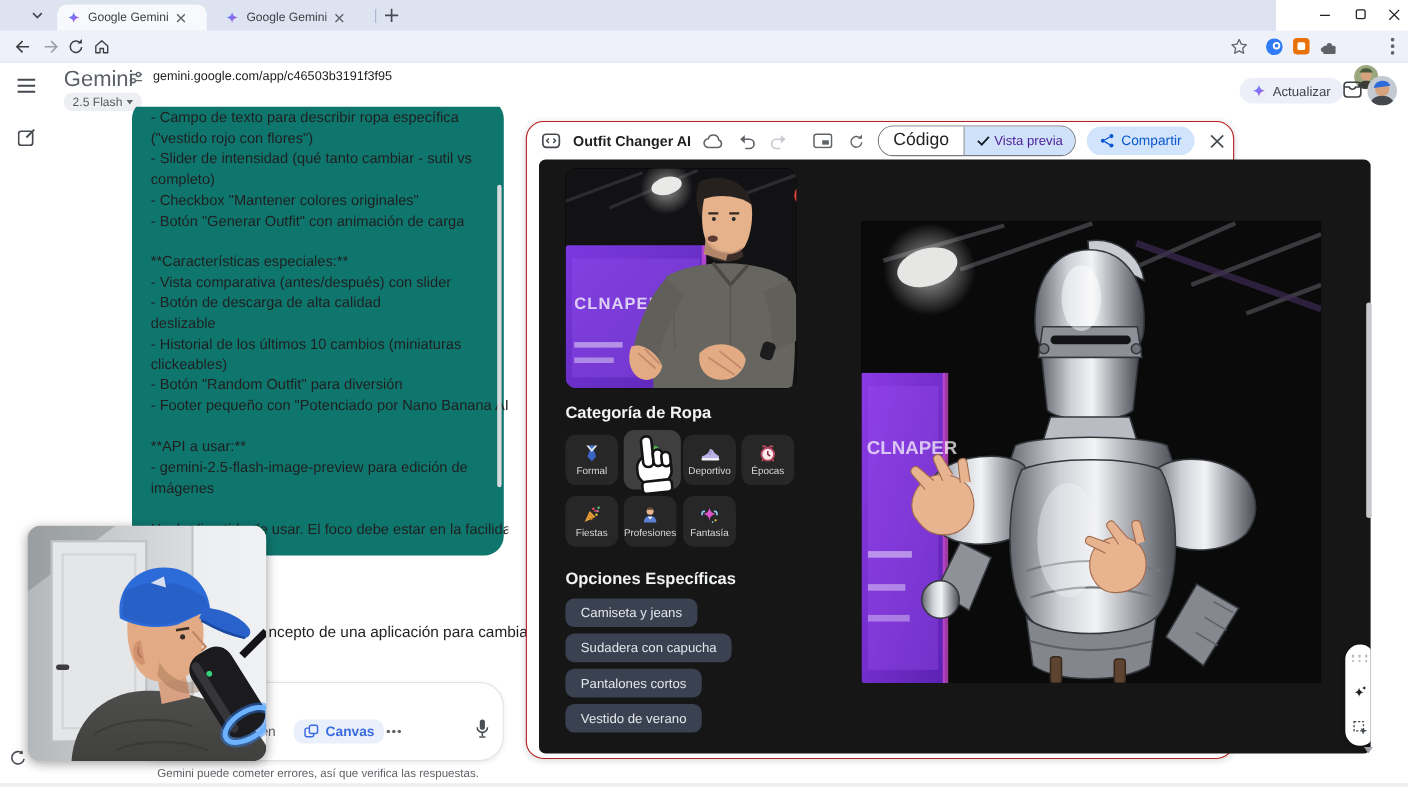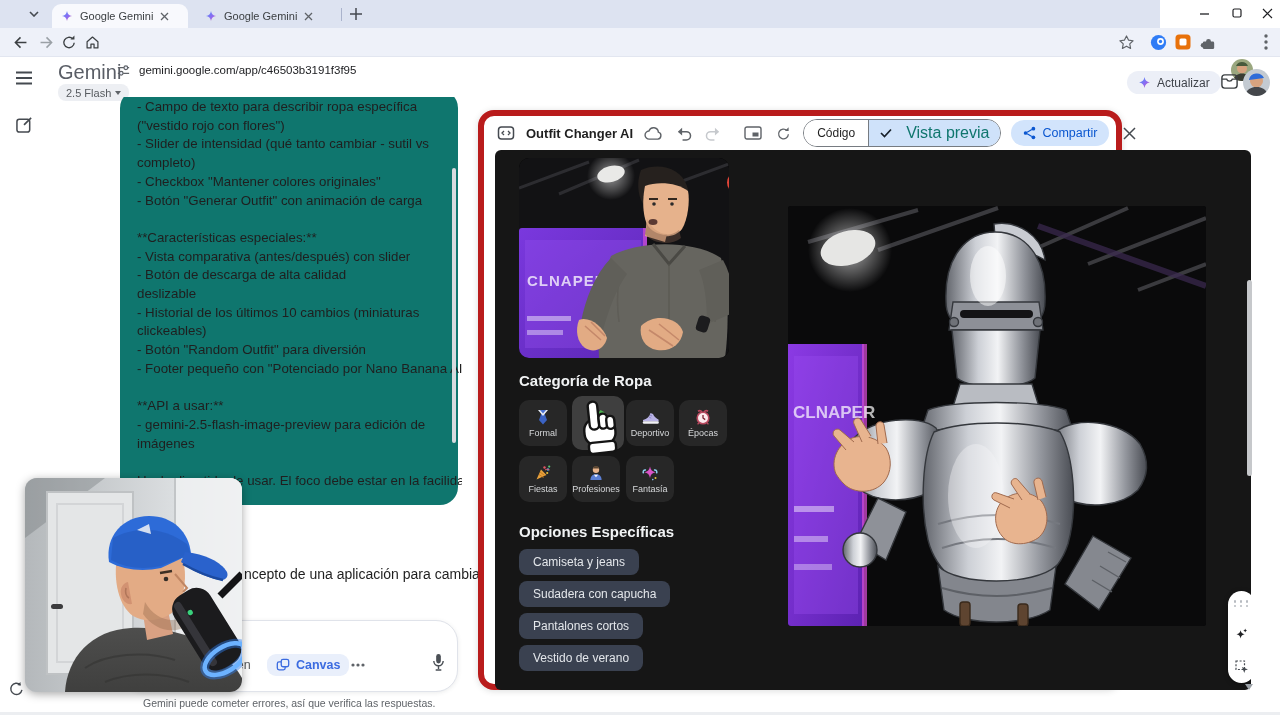--- a/index.html
+++ b/index.html
@@ -37,29 +37,29 @@
   #resp1{position:absolute;left:244px;top:566px;font-size:14px;color:#1f1f1f;}
   #resp2{position:absolute;left:244px;top:589px;font-size:14px;color:#5f6368;}
   #input-card{position:absolute;left:122px;top:620px;width:336px;height:72px;background:#fff;border:1px solid #e0e3ea;
     border-radius:22px;box-shadow:0 1px 4px rgba(60,64,67,.10);box-sizing:border-box;}
   .chip{position:absolute;display:flex;align-items:center;gap:6px;font-size:12.5px;color:#575b5f;}
   #canvas-chip{background:#e9effb;border-radius:9px;padding:4px 9px;color:#3b6be0;font-weight:bold;}
   #disclaimer{position:absolute;left:143px;top:697px;font-size:10.5px;color:#5f6368;}
   #bottom-line{position:absolute;left:0;top:712px;width:1280px;height:3px;background:#eceef1;}
 
   
-  #canvas{position:absolute;left:478px;top:110px;width:644px;height:580px;background:#fff;border:6px solid #b91c1c;
+  #canvas{position:absolute;left:478px;top:110px;width:644px;height:580px;background:#fff;border:1px solid #b91c1c;
     border-radius:16px;box-shadow:0 1px 6px rgba(60,64,67,.18);box-sizing:border-box;}
   #cv-head{position:absolute;left:0;top:0;width:100%;height:34px;display:flex;align-items:center;padding:0 12px;box-sizing:border-box;gap:10px;}
   #cv-title{font-size:13px;color:#1f1f1f;font-weight:bold;white-space:nowrap;}
   .hd-ic{width:20px;height:20px;display:flex;align-items:center;justify-content:center;flex:none;}
   #cv-spacer{flex:1;}
   #seg{display:flex;height:26px;border:1px solid #767b81;border-radius:14px;overflow:hidden;flex:none;}
-  #seg-code{display:flex;align-items:center;padding:0 13px;font-size:12px;color:#1f1f1f;background:#fff;border-right:1px solid #767b81;}
-  #seg-prev{display:flex;align-items:center;gap:14px;padding:0 11px;font-size:16px;color:#0f766e;background:#cfe2fa;}
+  #seg-code{display:flex;align-items:center;padding:0 13px;font-size:16px;color:#1f1f1f;background:#fff;border-right:1px solid #767b81;}
+  #seg-prev{display:flex;align-items:center;gap:4px;padding:0 11px;font-size:12px;color:#4c1d95;background:#cfe2fa;}
   #share-btn{display:flex;align-items:center;gap:6px;height:26px;padding:0 12px;border-radius:14px;background:#d2e4fc;color:#0b57d0;font-size:12.5px;flex:none;}
   #preview{position:absolute;left:11px;top:34px;width:756px;height:540px;background:#161616;border-radius:6px;overflow:hidden;}
   #photo-card{position:absolute;left:24px;top:8px;width:210px;height:200px;border-radius:10px;overflow:hidden;background:#000;}
   #badge{position:absolute;left:208px;top:14px;width:21px;height:21px;border-radius:50%;background:#e04438;display:flex;align-items:center;justify-content:center;}
   .pv-h{position:absolute;left:24px;font-size:15px;font-weight:bold;color:#f1f3f4;}
   .cat-btn{position:absolute;width:48px;height:46px;background:#272727;border-radius:10px;display:flex;flex-direction:column;align-items:center;justify-content:center;gap:2px;}
   .cat-btn.sel{background:#3f3f3f;}
   .cat-lbl{font-size:9px;color:#d6d8da;white-space:nowrap;}
   .opt-chip{position:absolute;left:24px;height:26px;background:#3a4150;border-radius:8px;display:flex;align-items:center;padding:0 14px;font-size:12px;color:#e3e6ea;white-space:nowrap;}
   #knight{position:absolute;left:293px;top:56px;width:418px;height:420px;border-radius:3px;overflow:hidden;background:#050505;}

